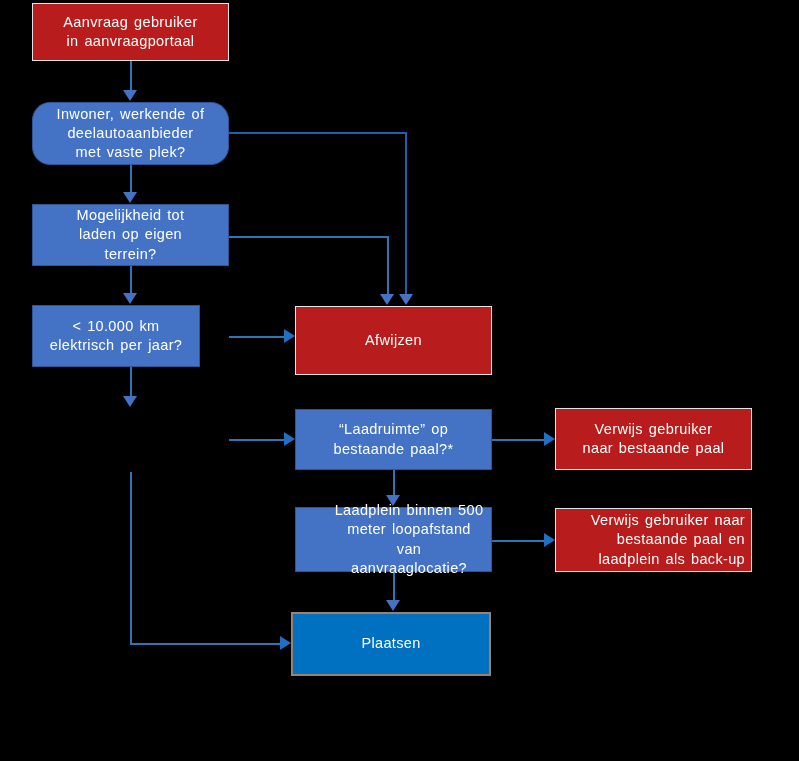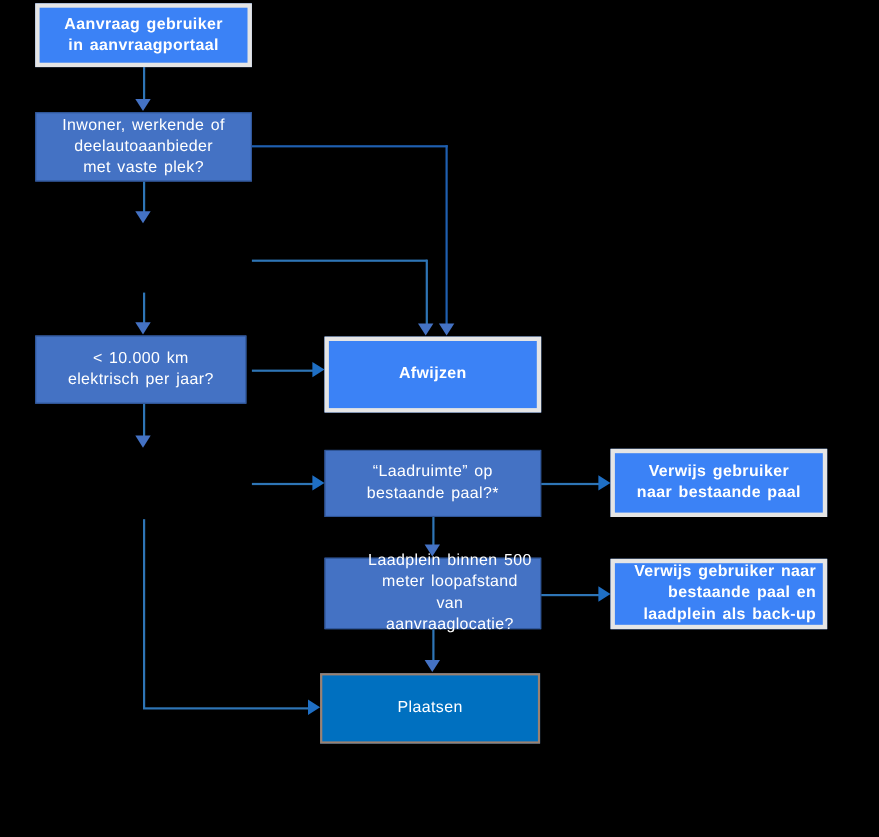--- a/index.html
+++ b/index.html
@@ -26,23 +26,22 @@
     text-align: center;
     color: #ffffff;
     font-size: 14.5px;
     line-height: 1.32;
     letter-spacing: 0.35px;
     word-spacing: 1.5px;
     padding: 2px 6px;
     z-index: 3;
   }
   .node.gray {
-    background: #3b82f6;
-    border: 4px solid #e5e5e5;
-    font-weight: bold;
+    background: #b91c1c;
+    border: 1px solid #e5e5e5;
   }
   .node.blue {
     background: #4472c4;
     border: 1px solid #2f5597;
   }
   .node.accent {
     background: #0070c0;
     border: 2px solid #9c8170;
   }
   .node .txt {
@@ -124,30 +123,37 @@
   <div class="ln v" style="left:393px; top:572px; height:29px;"></div>
   <div class="arr down" style="left:386px; top:600px;"></div>
 
   <div class="node gray" style="left:32px; top:3px; width:197px; height:58px;">
     <span class="txt">
       <span>Aanvraag  gebruiker</span><br>
       <span>in aanvraagportaal</span>
     </span>
   </div>
 
-  <div class="node blue" style="left:32px; top:102px; width:197px; height:63px;">
+  <div class="node blue" style="left:32px; top:102px; width:197px; height:63px;border-radius:18px;">
     <span class="txt">
       <span>Inwoner, werkende  of</span><br>
       <span>deelautoaanbieder</span><br>
       <span>met  vaste  plek?</span>
     </span>
   </div>
 
+  <div class="node blue" style="left:32px; top:204px; width:197px; height:62px;">
+    <span class="txt">
+      <span>Mogelijkheid  tot</span><br>
+      <span>laden  op eigen</span><br>
+      <span>terrein?</span>
+    </span>
+  </div>
 
-  <div class="node blue" style="left:32px; top:305px; width:192px; height:62px;">
+  <div class="node blue" style="left:32px; top:305px; width:168px; height:62px;">
     <span class="txt">
       <span>&lt; 10.000  km</span><br>
       <span>elektrisch  per jaar?</span>
     </span>
   </div>
 
 
   <div class="node gray" style="left:295px; top:306px; width:197px; height:69px;">
     <span class="txt">Afwijzen</span>
   </div>

